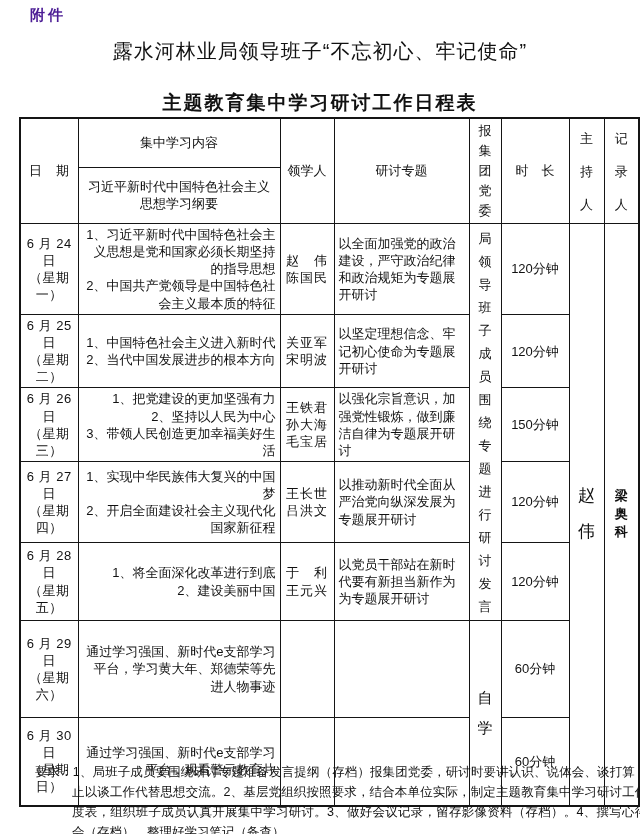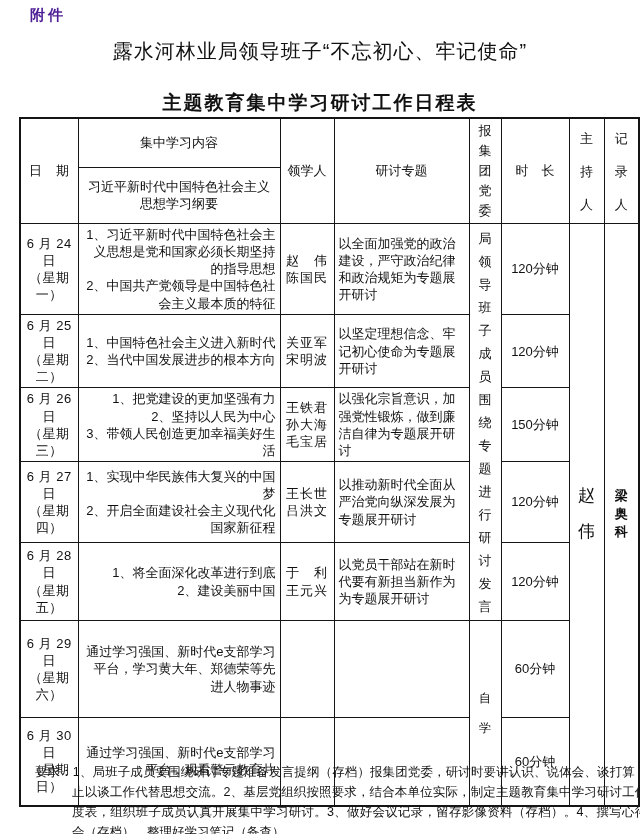--- a/index.html
+++ b/index.html
@@ -57,21 +57,21 @@
   .dur-cell{font-size:12.5px;}
   .vtext{
     width:1.15em;margin:0 auto;
     word-break:break-all;
     text-align:center;
     white-space:normal;
   }
   .vh-method{line-height:20px;font-size:13px;}
   .vh-3{line-height:33px;font-size:13px;}
   .v-study{line-height:23px;font-size:13px;}
-  .v-self{line-height:30px;font-size:12px;}
+  .v-self{line-height:30px;font-size:15px;}
   .v-host{line-height:36px;font-size:17px;}
   .v-recorder{line-height:18px;font-size:13px;font-weight:bold;}
   .sub-head{font-size:13px;}
   .footer{
     position:absolute;left:35px;top:762px;width:588px;
     font-size:12.5px;line-height:20px;
     padding-left:37px;text-indent:-37px;
     text-align:justify;
   }
 </style>

